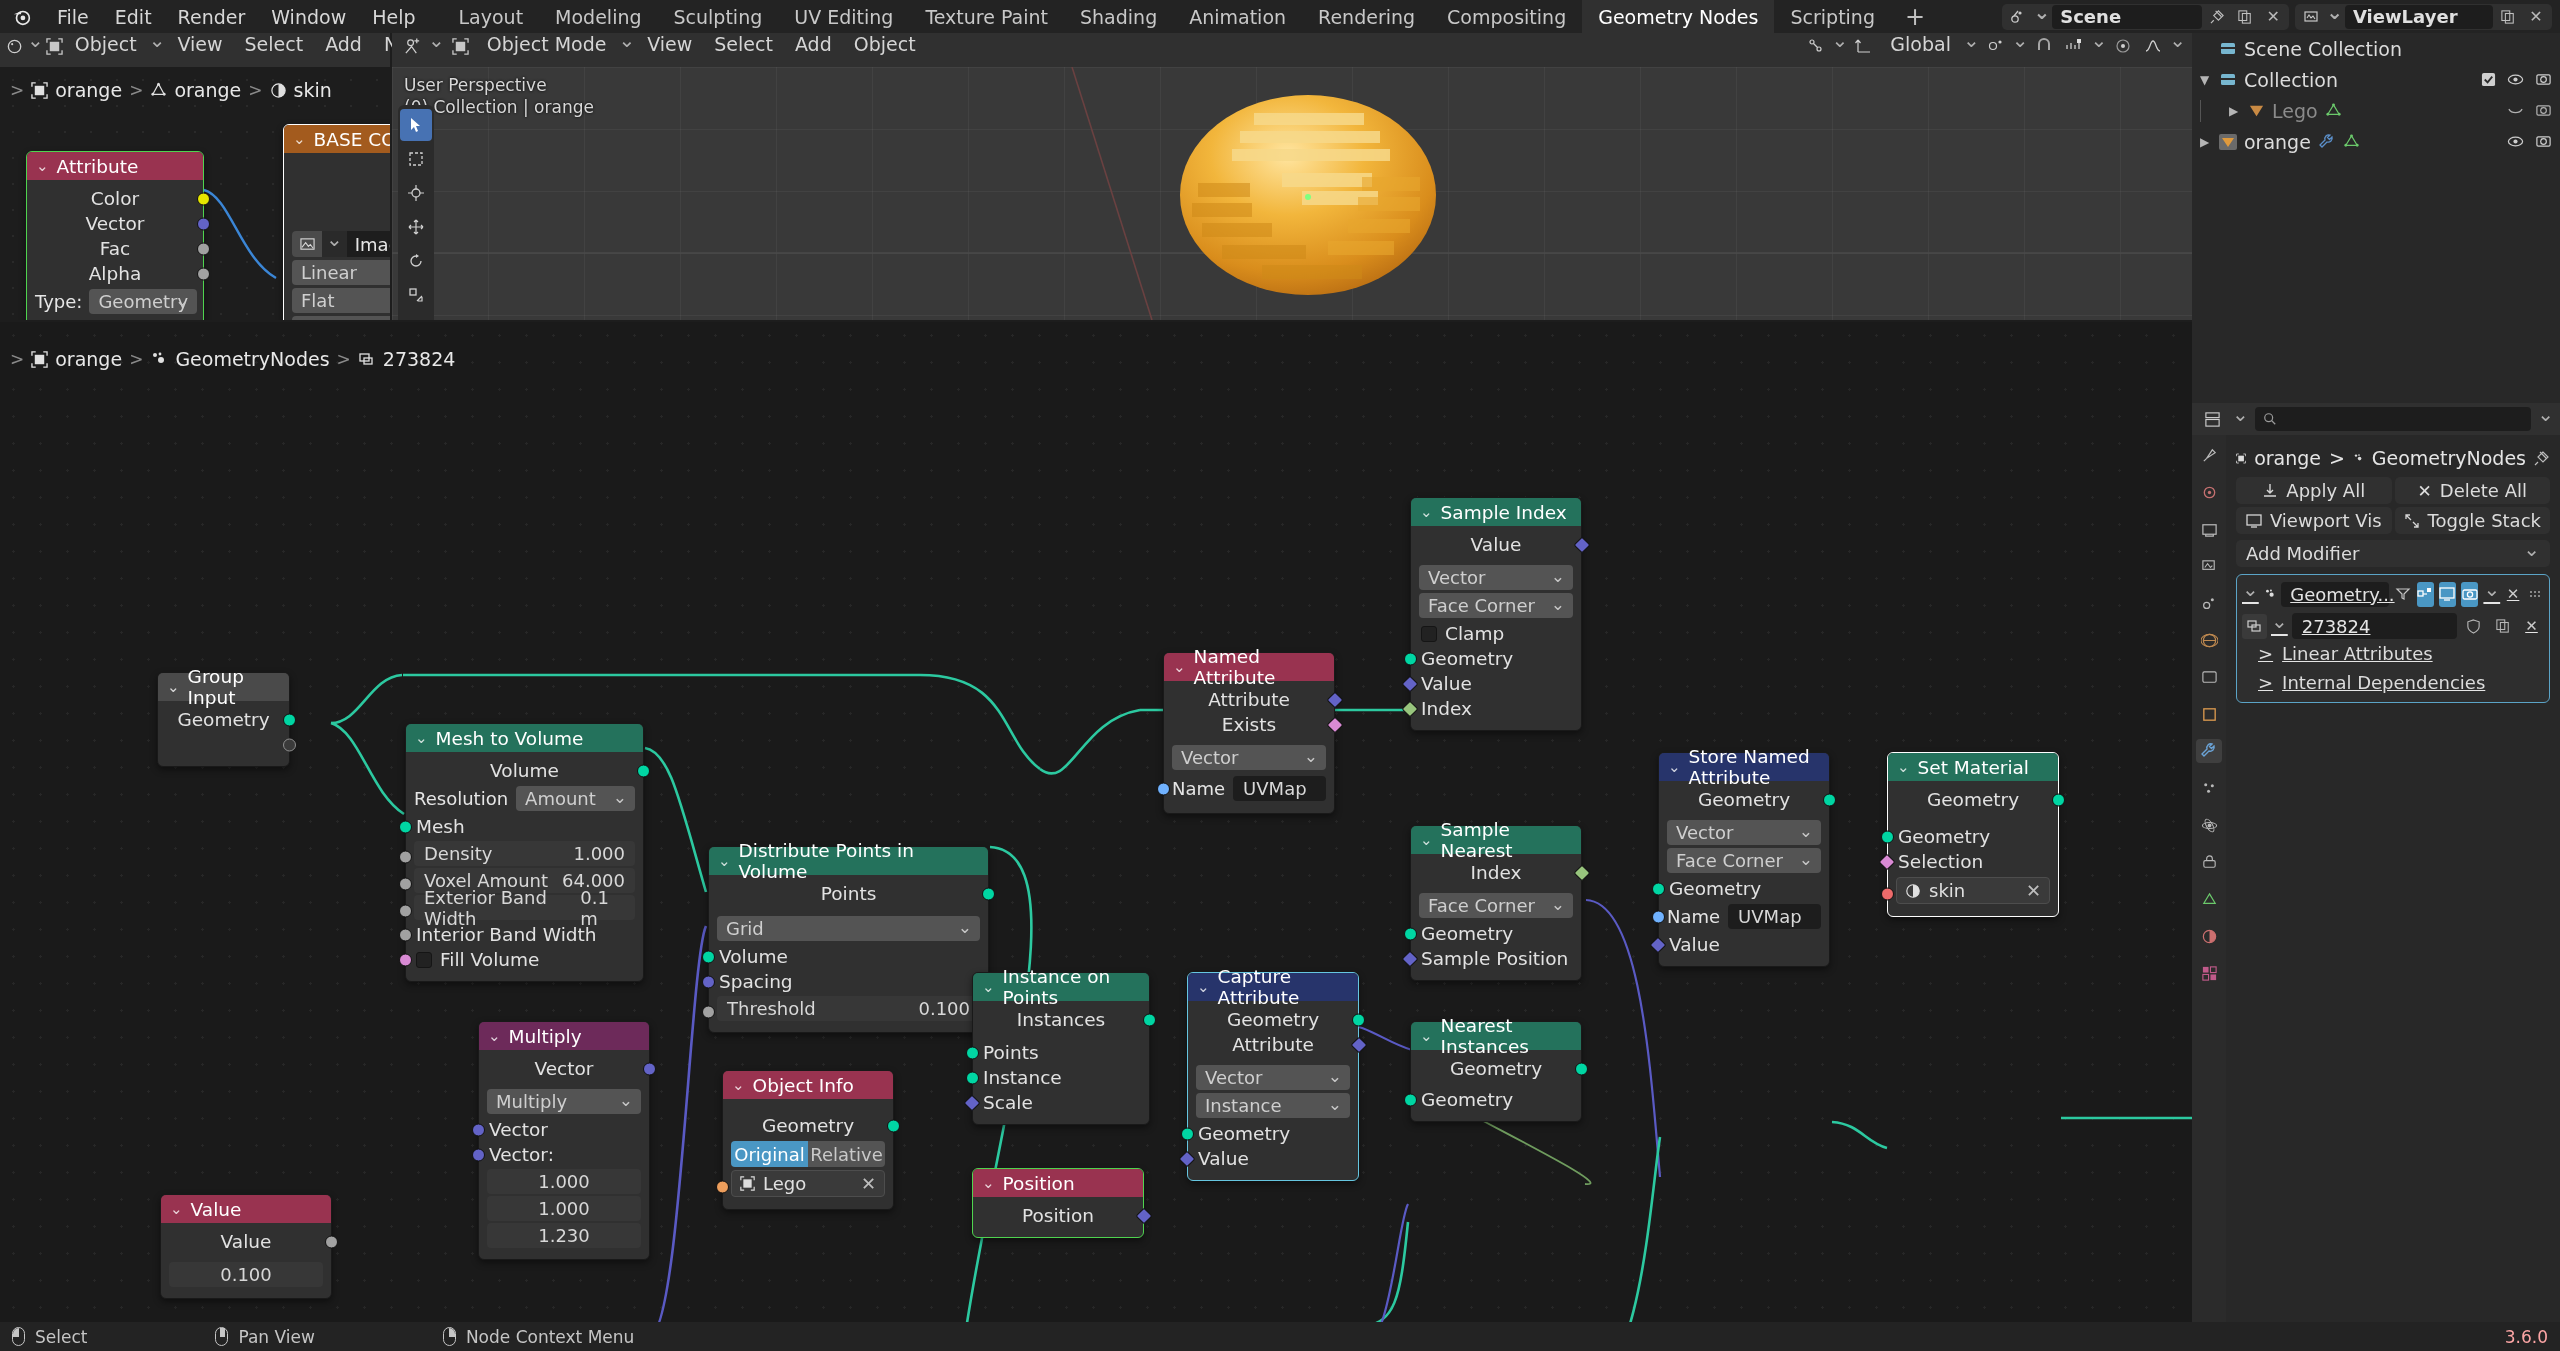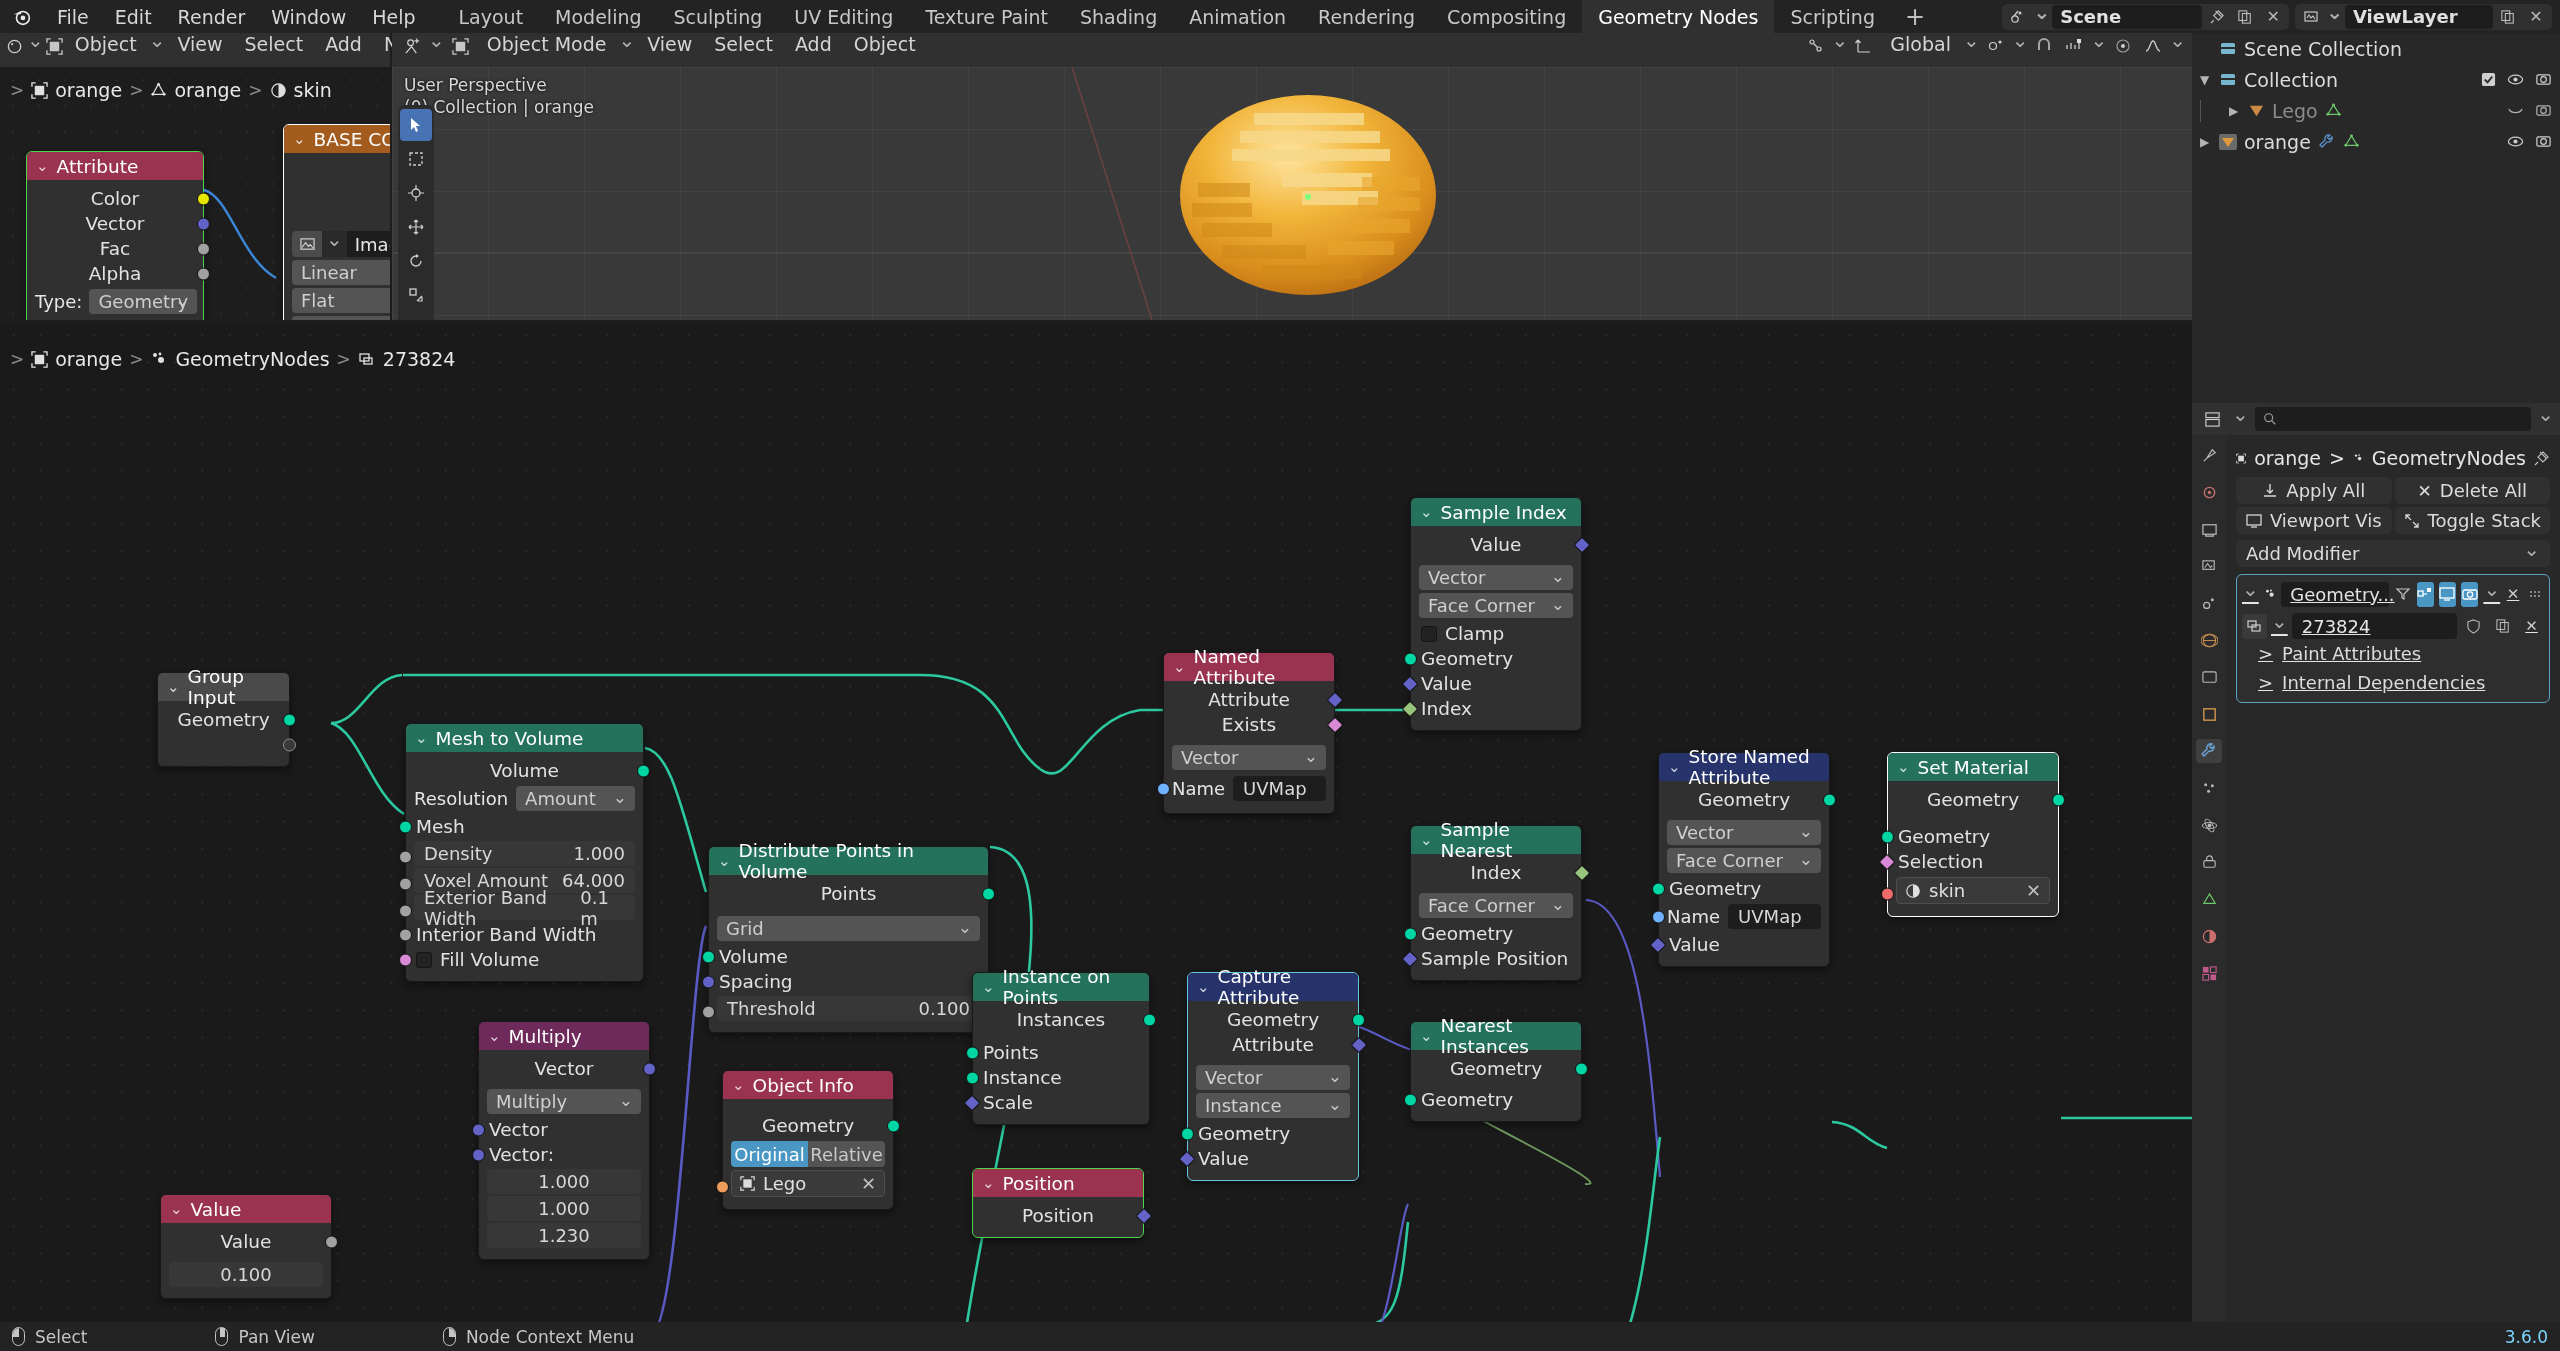--- a/index.html
+++ b/index.html
@@ -154,21 +154,21 @@
       color:#dcdcdc; }
 
   
   #statusbar { position:absolute; left:0; bottom:0; width:2560px; height:29px; background:#232323;
       display:flex; align-items:center; padding:0 12px; gap:0; font-size:17px; color:#c5c5c5; }
   .sb-item { display:flex; align-items:center; gap:10px; margin-right:60px; }
   .mouse { width:13px;height:19px;border:1.6px solid #c5c5c5;border-radius:7px; position:relative; }
   .mouse.l::before{content:"";position:absolute;left:-0.5px;top:-0.5px;width:6px;height:9px;background:#c5c5c5;border-radius:6px 0 0 0;}
   .mouse.m::before{content:"";position:absolute;left:3.5px;top:-0.5px;width:5px;height:9px;background:#c5c5c5;}
   .mouse.r::before{content:"";position:absolute;right:-0.5px;top:-0.5px;width:6px;height:9px;background:#c5c5c5;border-radius:0 6px 0 0;}
-  #sb-right { margin-left:auto; display:flex; gap:26px; color:#7dd3fc;justify-content:flex-end; }
+  #sb-right { margin-left:auto; display:flex; gap:26px; color:#fca5a5;justify-content:flex-end; }
 
   svg { display:block; }
   .wire { fill:none; }
 </style>
 </head>
 <body>
 
 <div id="topbar">
   <div class="blender-logo">
     <svg width="22" height="22" viewBox="0 0 24 24">
@@ -1429,21 +1429,21 @@
         <div class="mod-ico" style="background:transparent">
           <svg width="14" height="14" viewBox="0 0 16 16">
               <rect x="1" y="1" width="9" height="11" fill="none" stroke="#b8b8b8" stroke-width="1.2"></rect>
               <rect x="5" y="4" width="9" height="11" fill="none" stroke="#b8b8b8" stroke-width="1.2"></rect>
             </svg>
         </div>
         <div class="mod-ico" style="background:transparent">✕</div>
       </div>
       <div class="sub-row">
         <span class="sepch">&gt;</span>
-        <span>Paint Attributes</span>
+        <span>Linear Attributes</span>
       </div>
       <div class="sub-row">
         <span class="sepch">&gt;</span>
         <span>Internal Dependencies</span>
       </div>
     </div>
   </div>
 </div>
 
 <div id="statusbar">

